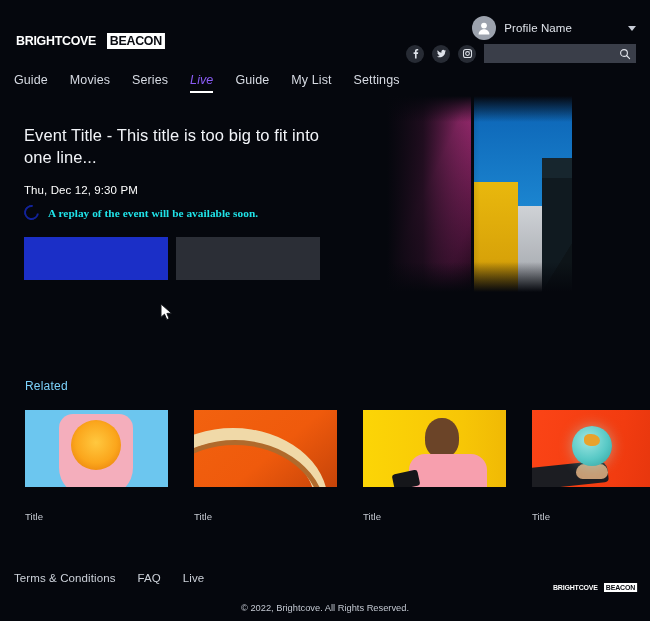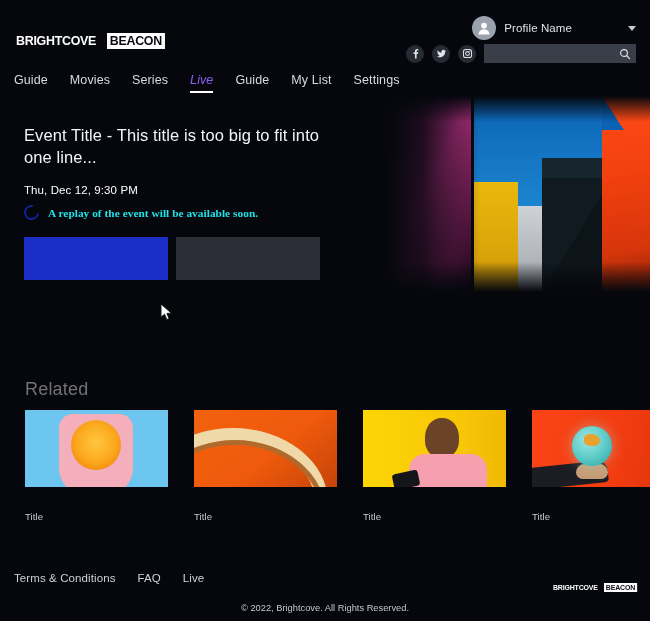--- a/index.html
+++ b/index.html
@@ -156,21 +156,21 @@
     color: #8b5cf6;
     border-bottom: 2px solid #ffffff;
     font-style: italic;
   }
 
   
   .hero {
     position: absolute;
     top: 96px;
     left: 0;
-    width: 650px;
+    width: 572px;
     height: 196px;
     overflow: hidden;
   }
   .hero-art {
     position: absolute;
     top: 0;
     left: 330px;
     width: 320px;
     height: 196px;
     overflow: hidden;
@@ -337,22 +337,22 @@
   .related {
     position: absolute;
     top: 362px;
     left: 0;
     width: 650px;
   }
   .related-title {
     position: absolute;
     left: 25px;
     top: 17px;
-    font-size: 18px;
-    color: #737373;
+    font-size: 12px;
+    color: #7dd3fc;
     letter-spacing: 0.2px;
   }
   .cards {
     position: absolute;
     top: 48px;
     left: 25px;
     display: flex;
     gap: 26px;
   }
   .card { width: 143px; }

